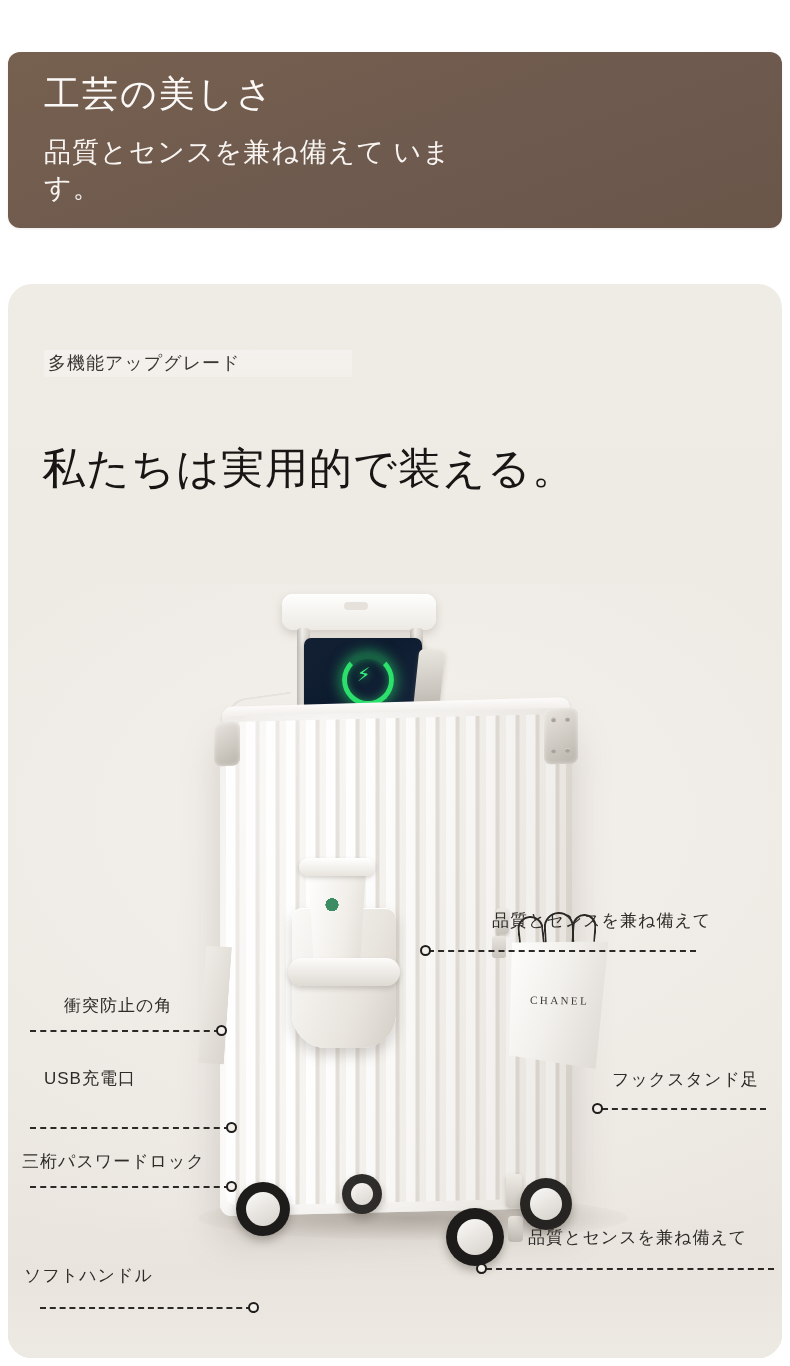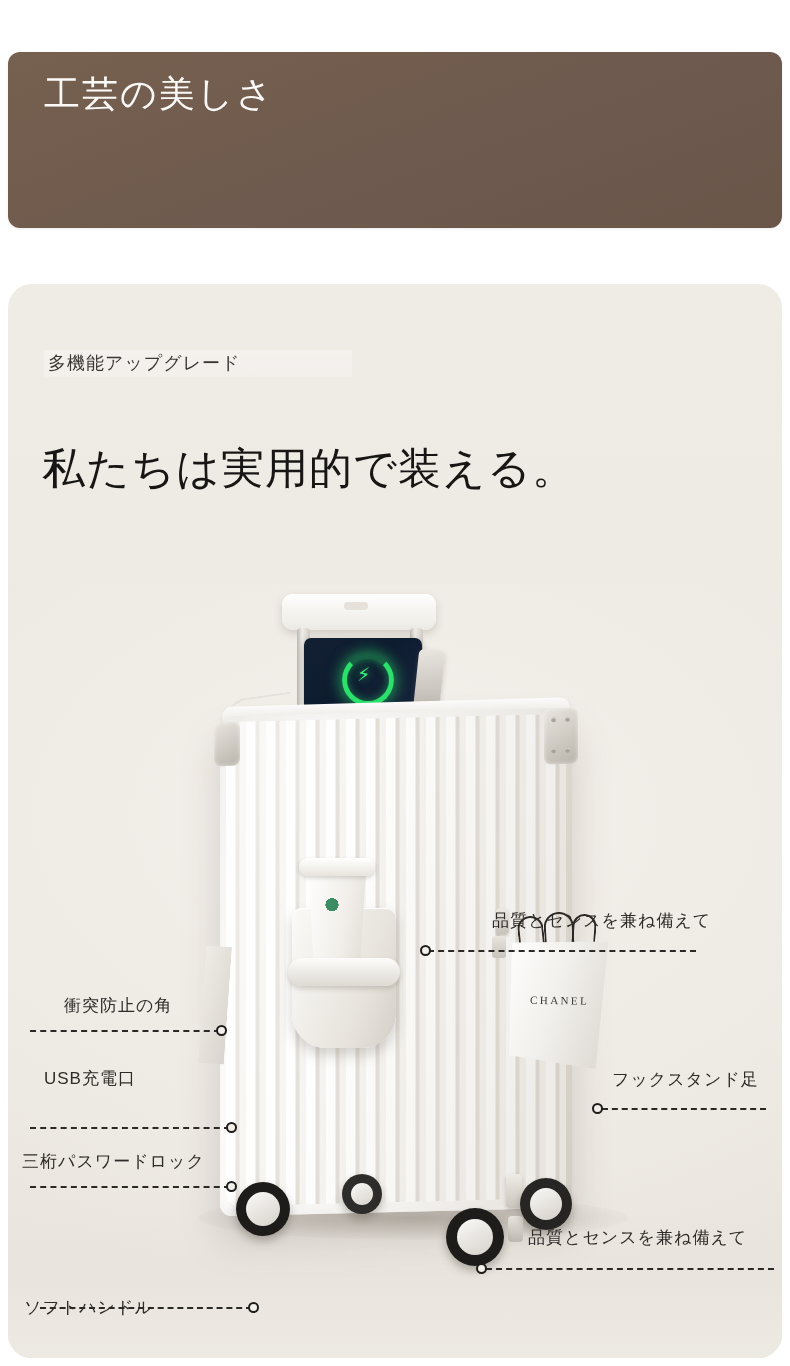--- a/index.html
+++ b/index.html
@@ -308,20 +308,22 @@
     position:absolute; width:11px; height:11px; border-radius:50%;
     border:2.5px solid #1F1D1B; background:#F3F0EB;
     box-sizing:border-box;
   }
 </style>
 </head>
 <body>
 
 <div class="hero">
   <div class="hero-title">工芸の美しさ</div>
+  <div class="hero-sub">品質とセンスを兼ね備えて
+います。</div>
 
 </div>
 
 <div class="card">
 
   <div class="eyebrow">多機能アップグレード</div>
   <div class="headline">私たちは実用的で装える。</div>
 
   <div class="stage">
     <div class="floor"></div>
@@ -404,21 +406,21 @@
       <div class="cdot" style="left:218px; top:538px;"></div>
     </div>
 
     <div class="callout">
       <div class="ctext" style="left:14px; top:567px;">三桁パスワードロック</div>
       <div class="cline" style="left:22px; top:602px; width:200px;"></div>
       <div class="cdot" style="left:218px; top:597px;"></div>
     </div>
 
     <div class="callout">
-      <div class="ctext" style="left:16px; top:681px;margin-top:32px;">ソフトハンドル</div>
+      <div class="ctext" style="left:16px; top:681px;">ソフトハンドル</div>
       <div class="cline" style="left:32px; top:723px; width:212px;"></div>
       <div class="cdot" style="left:240px; top:718px;"></div>
     </div>
 
     <div class="callout">
       
       
       
     </div>
 

